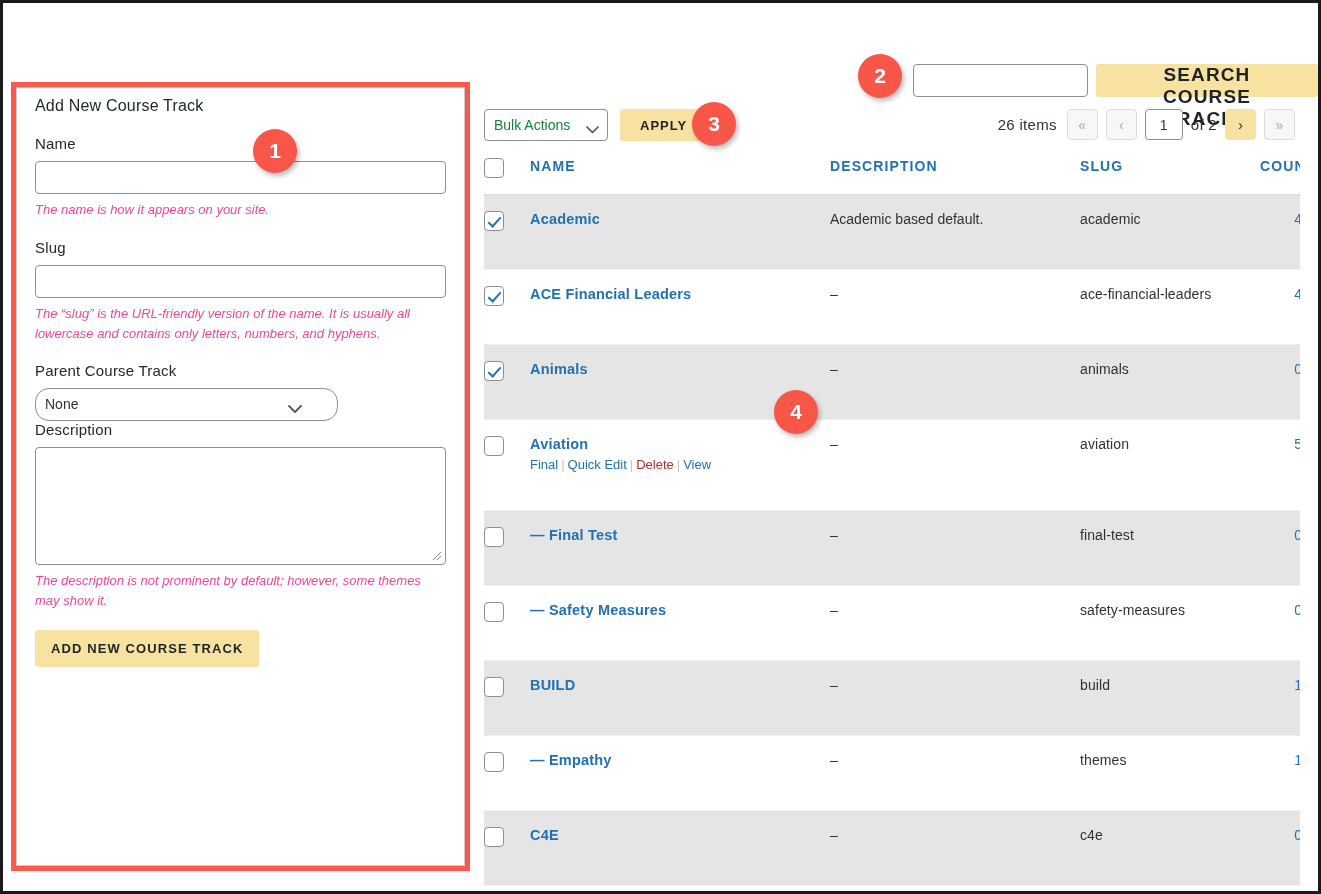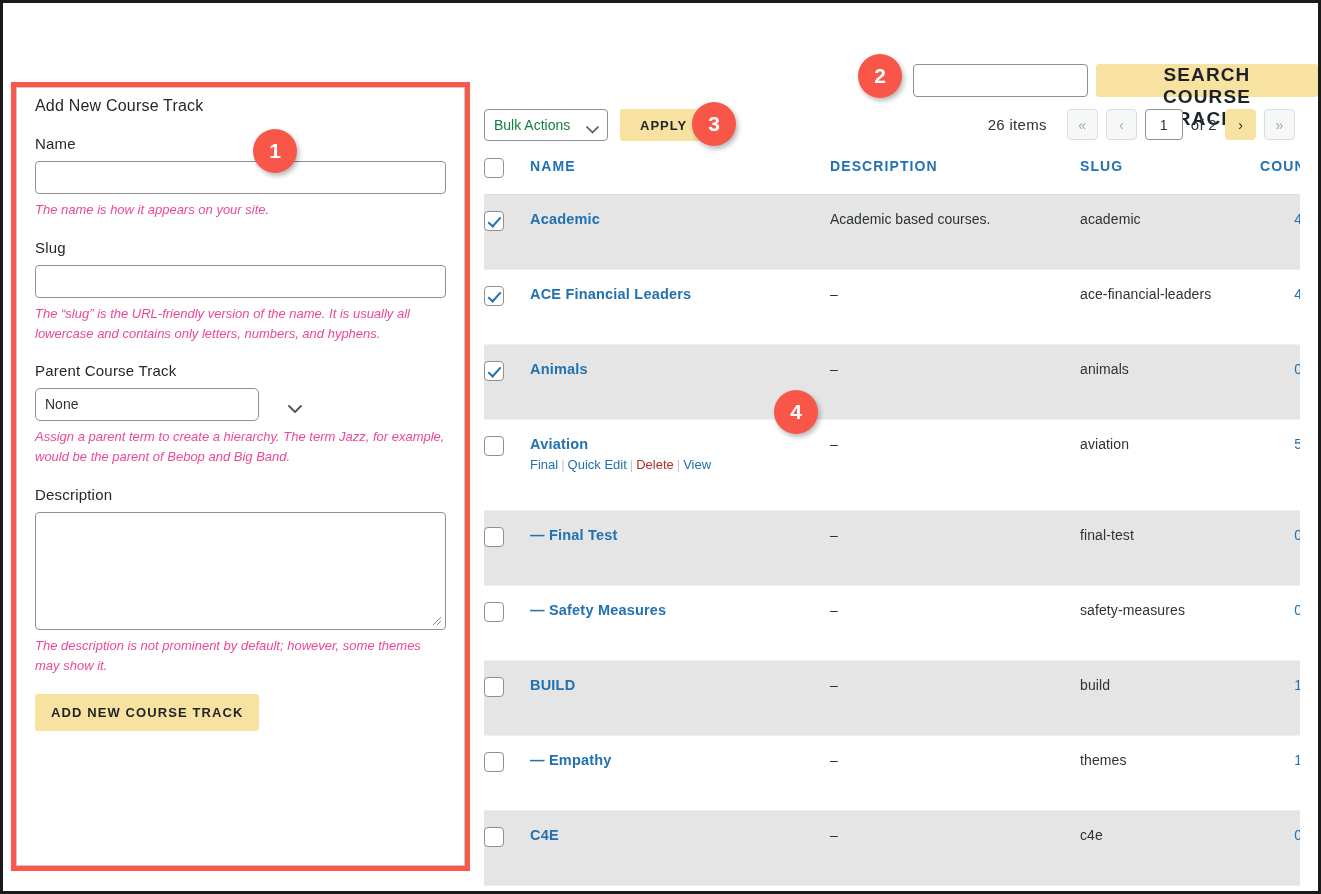--- a/index.html
+++ b/index.html
@@ -74,24 +74,24 @@
   .field-hint {
     font-size:13px;
     font-style:italic;
     color:#ec4899;
     line-height:1.52;
     margin:6px 0 19px 0;
   }
   .select-wrap { position:relative; width:277px; }
   .select-box {
     display:block;
-    width:224px;
+    width:303px;
     height:33px;
     border:1px solid #8c8f94;
-    border-radius:5px;
+    border-radius:14px;
     background:#fff;
     font-family:"Liberation Sans", sans-serif;
     font-size:14px;
     line-height:31px;
     padding:0 28px 0 9px;
     color:#2c3338;
   }
   .select-caret {
     position:absolute;
     right:10px; top:12px;
@@ -201,21 +201,21 @@
 
   .pager {
     position:absolute;
     right:23px; top:106px;
     display:flex;
     align-items:center;
     gap:8px;
     font-size:15px;
     color:#2c3338;
   }
-  .pager-count { letter-spacing:.3px; margin-right:12px; }
+  .pager-count { letter-spacing:.3px; margin-right:2px; }
   .pg-btn {
     display:inline-flex;
     align-items:center;
     justify-content:center;
     width:31px; height:31px;
     border:1px solid #dcdcde;
     border-radius:4px;
     background:#f6f7f7;
     color:#a7aaad;
     font-size:14px;
@@ -357,21 +357,20 @@
 
       <label class="field-label">Parent Course Track</label>
       <div class="select-wrap">
         <div class="select-box">None</div>
         <span class="select-caret">
           <svg width="14" height="9" viewBox="0 0 14 9">
               <path d="M1 1l6 6 6-6" stroke="#50575e" stroke-width="1.8" fill="none" stroke-linecap="round" stroke-linejoin="round"></path>
             </svg>
         </span>
       </div>
-      <div class="field-hint">Assign a parent term to create a hierarchy. The term Jazz, for example, would be the parent of Bebop and Big Band.</div>
 
       <label class="field-label">Description</label>
       <div style="position:relative;">
         <textarea class="textarea-box" style=""></textarea>
         <span class="resize-grip" style="right:4px; bottom:8px;">
           <svg width="10" height="10" viewBox="0 0 10 10">
               <path d="M9 1L1 9M9 5L5 9" stroke="#8c8f94" stroke-width="1" fill="none"></path>
             </svg>
         </span>
       </div>
@@ -425,21 +424,21 @@
           <th>NAME</th>
           <th>DESCRIPTION</th>
           <th>SLUG</th>
           <th class="c-count">COUNT</th>
         </tr>
       </thead>
       <tbody id="table-body">
           <tr class="striped">
             <td><span class="cb checked"></span></td>
             <td><a class="row-name">Academic</a></td>
-            <td class="cell-muted">Academic based courses.</td>
+            <td class="cell-muted">Academic based default.</td>
             <td class="cell-slug">academic</td>
             <td class="c-count"><a class="cell-count">4</a></td>
           </tr>
           <tr class="">
             <td><span class="cb checked"></span></td>
             <td><a class="row-name">ACE Financial Leaders</a></td>
             <td class="cell-muted">–</td>
             <td class="cell-slug">ace-financial-leaders</td>
             <td class="c-count"><a class="cell-count">4</a></td>
           </tr>

